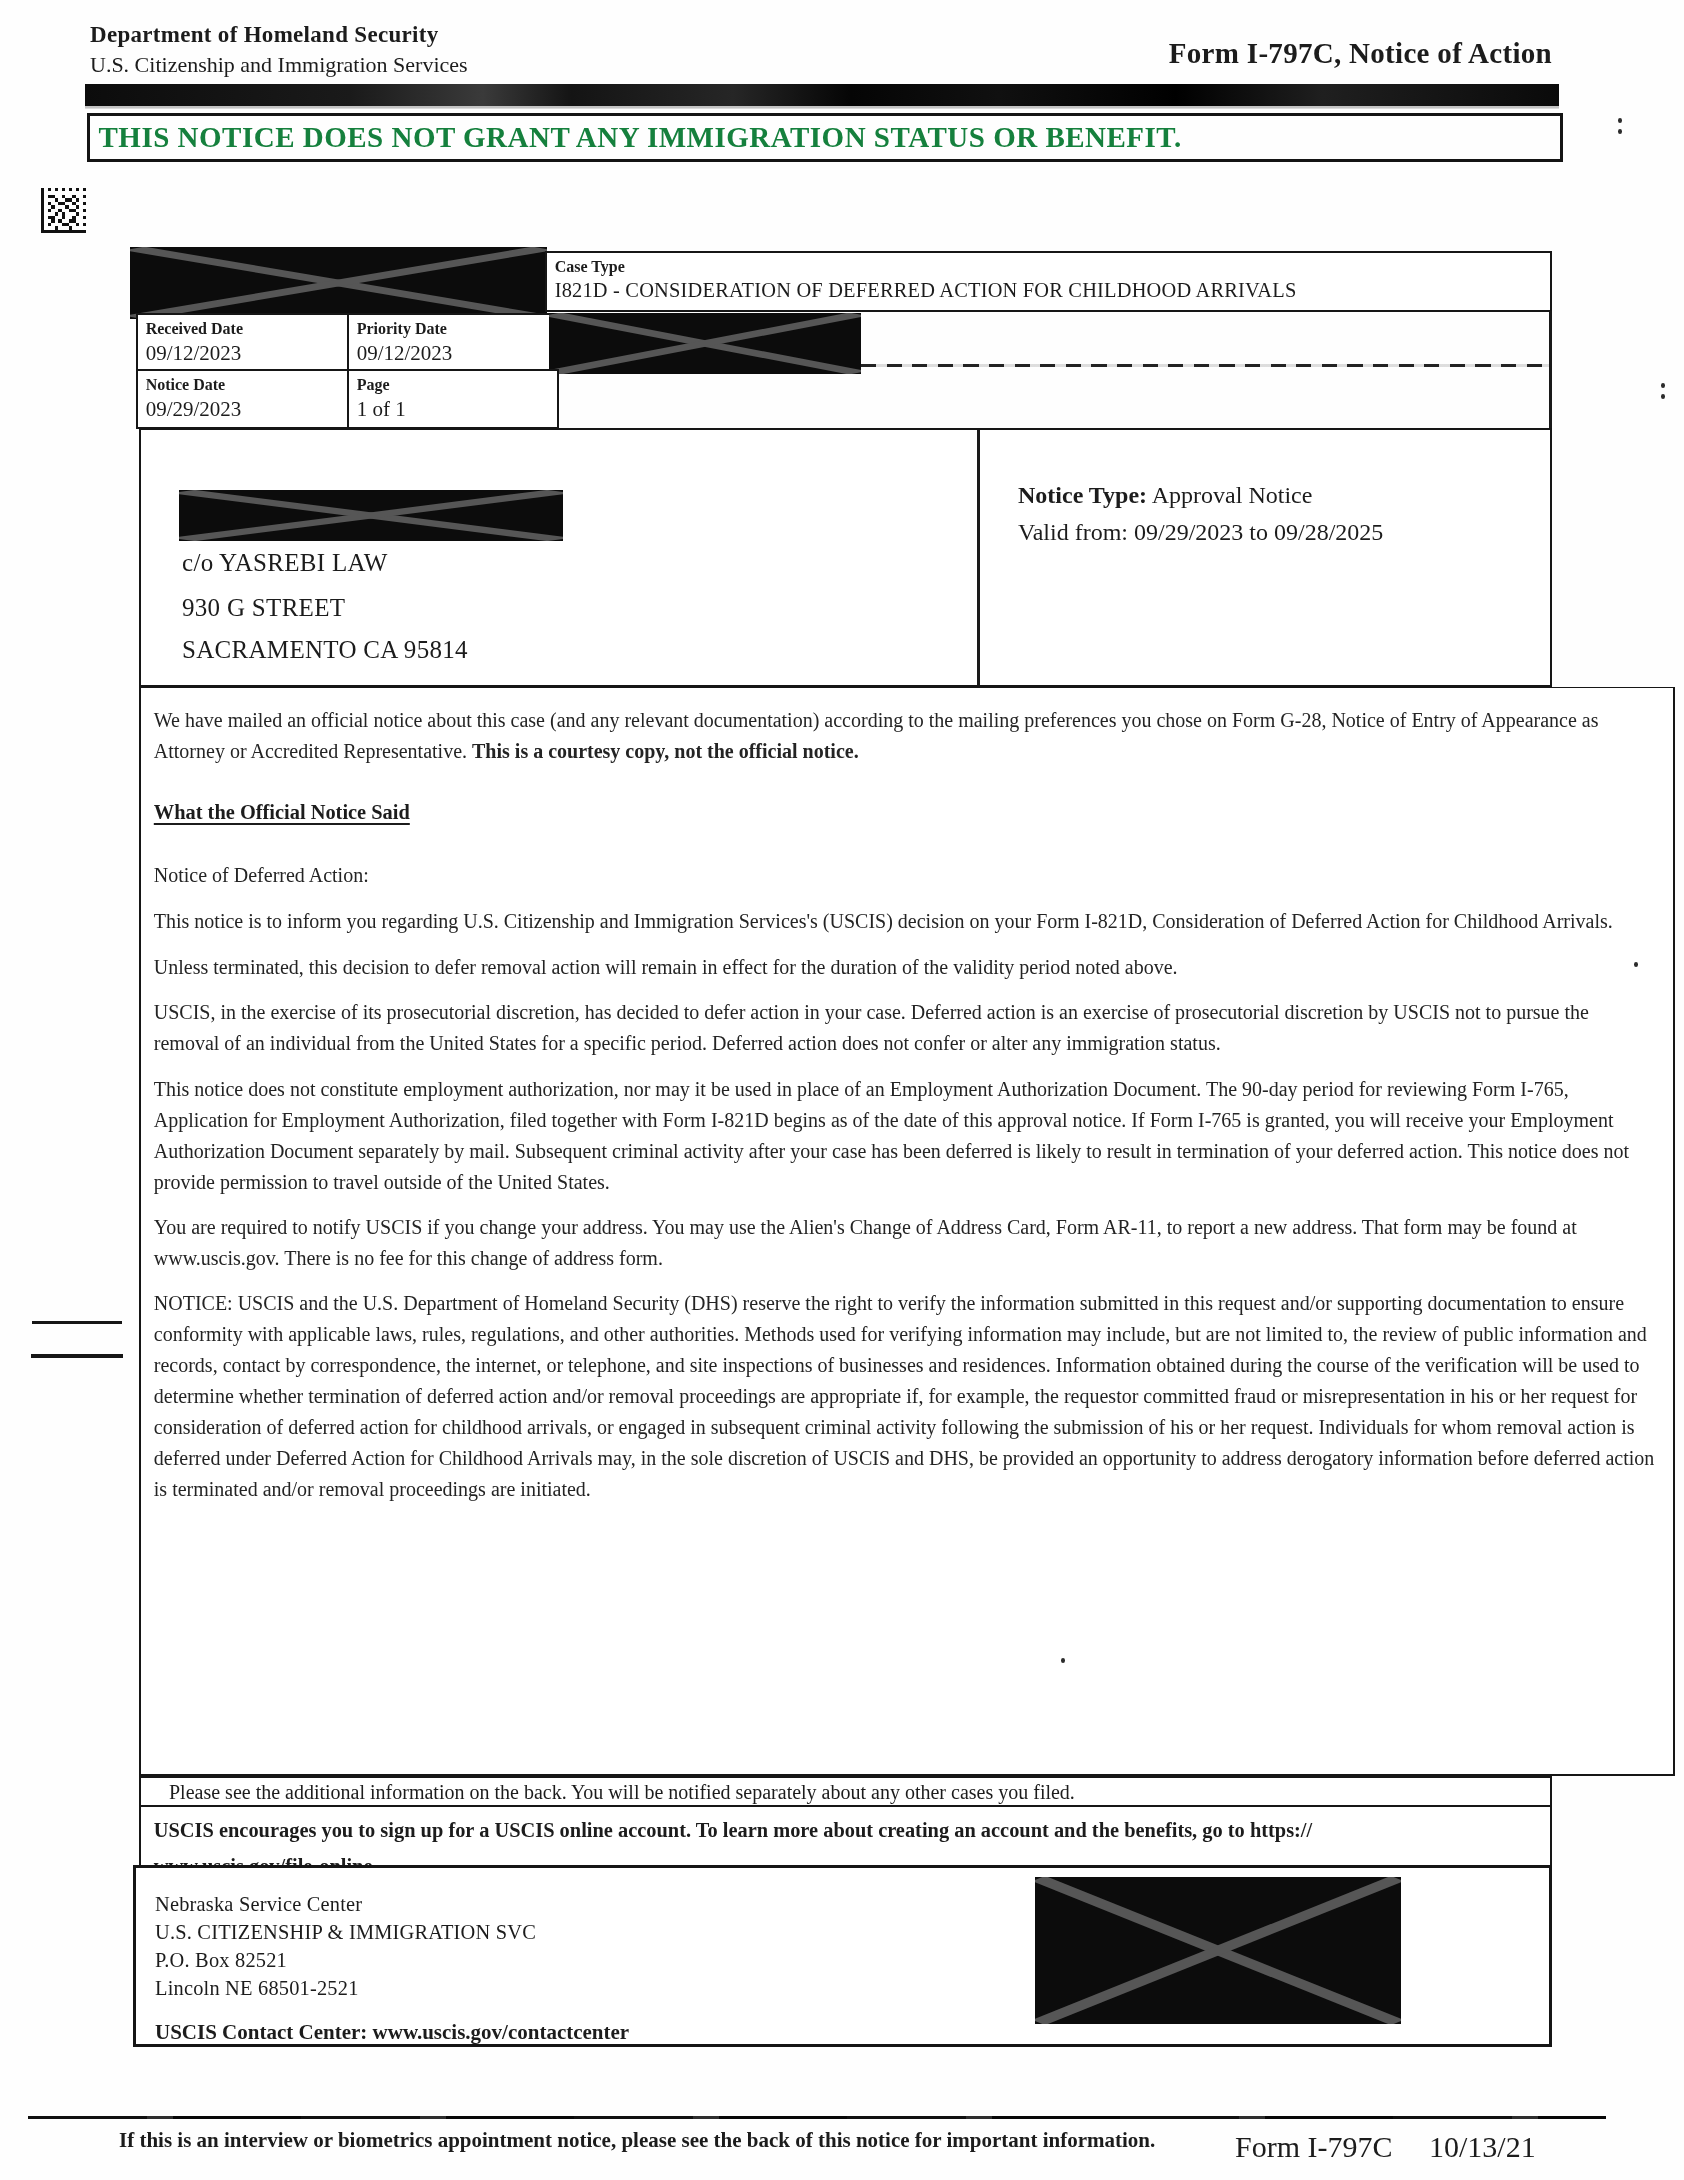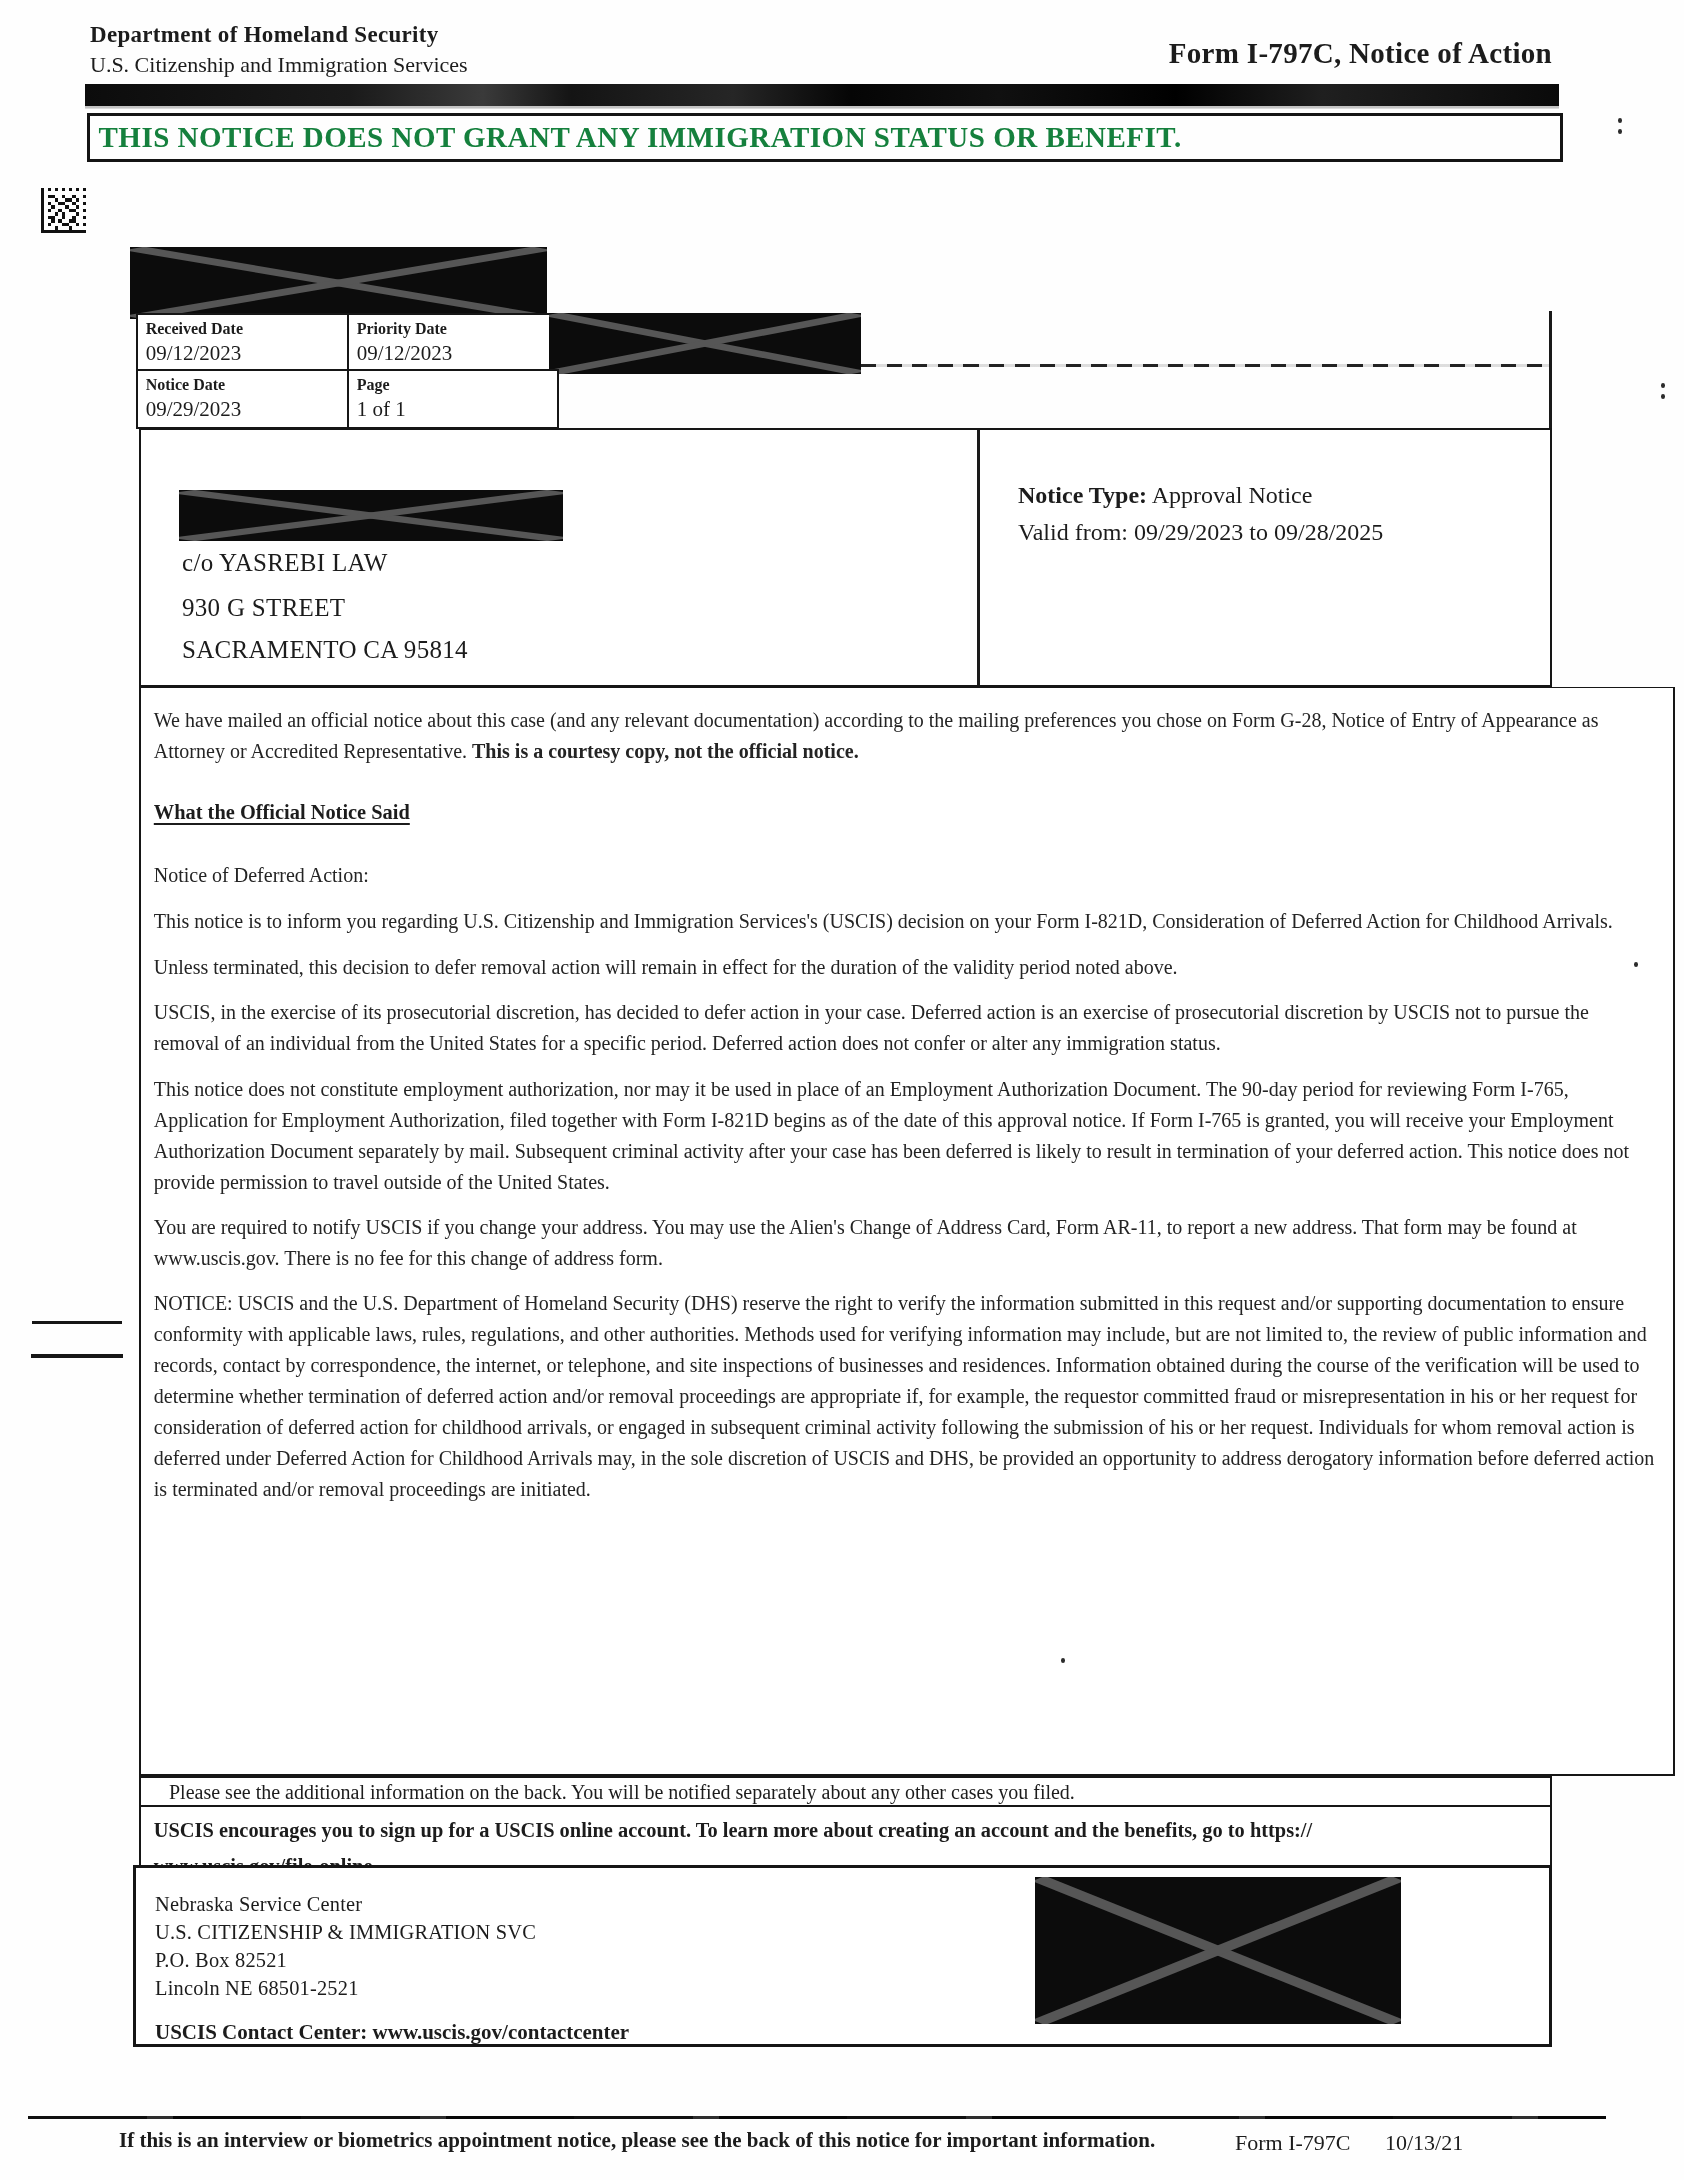--- a/index.html
+++ b/index.html
@@ -67,21 +67,21 @@
   .account-row{top:1805px;height:62px;padding:5.1px 12.8px 0 12.8px;}
   .account-row .bline{display:block;font-size:20.4px;font-weight:bold;line-height:36px;}
   .service-box{position:absolute;left:133px;top:1865px;width:1419px;height:182px;
     border:3.4px solid #151515;box-sizing:border-box;background:#fff;}
   .svc-line{position:absolute;left:19px;font-size:20.4px;line-height:28px;letter-spacing:0.2px;}
   .svc-contact{position:absolute;left:19px;top:152px;font-size:21px;font-weight:bold;}
   
   .footer-rule{position:absolute;left:28px;top:2116px;width:1578px;height:3.4px;
     background:repeating-linear-gradient(90deg,#101010 0 119px,#2e2e2e 119px 145px,#070707 145px 273px);}
   .footer-note{position:absolute;left:119px;top:2128px;font-size:21px;font-weight:bold;}
-  .footer-form{position:absolute;left:1235px;top:2130px;width:366px;font-size:22px;}
+  .footer-form{position:absolute;left:1235px;top:2130px;width:366px;font-size:30px;}
   .footer-form .rev{margin-left:29px;}
   
   .art{position:absolute;background:#161616;}
   .dot{position:absolute;width:4.3px;height:5.1px;background:#2c2c2c;border-radius:50%;}
 </style>
 </head>
 <body>
 
 <div class="page">
 
@@ -142,20 +142,24 @@
         <rect x="8" y="11" width="1" height="1"></rect>
     </g>
   </svg>
 
   <div class="redact" style="left:130px;top:247px;width:417px;height:72px;">
     <svg viewBox="0 0 100 100" preserveAspectRatio="none">
         <line x1="1" y1="2" x2="99" y2="98" stroke="#565656" stroke-width="7"></line>
         <line x1="99" y1="2" x2="1" y2="98" stroke="#565656" stroke-width="7"></line>
       </svg>
   </div>
+  <div class="cell case-cell">
+    <div class="cell-label">Case Type</div>
+    <div class="case-value">I821D - CONSIDERATION OF DEFERRED ACTION FOR CHILDHOOD ARRIVALS</div>
+  </div>
 
   <div class="cell recv-cell">
     <div class="cell-label">Received Date</div>
     <div class="cell-value">09/12/2023</div>
   </div>
   <div class="cell prio-cell">
     <div class="cell-label">Priority Date</div>
     <div class="cell-value">09/12/2023</div>
   </div>
   <div class="redact" style="left:549px;top:313px;width:312px;height:61px;">

